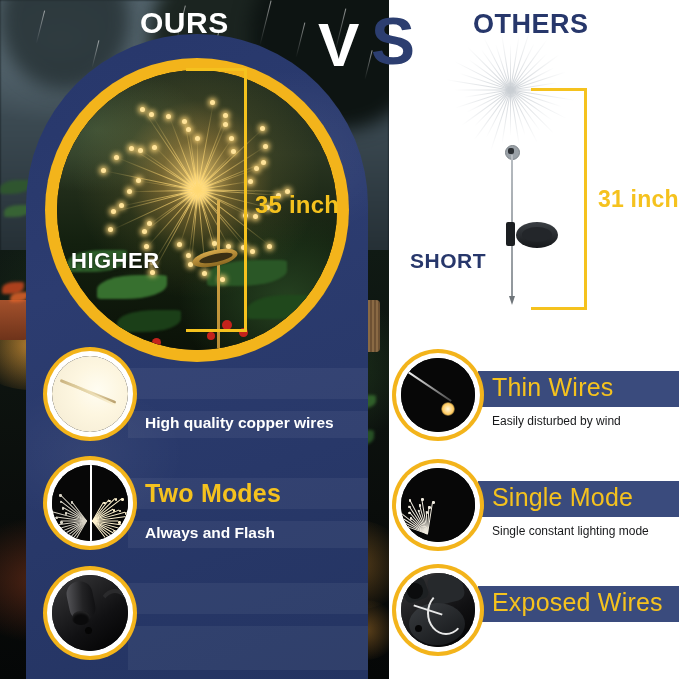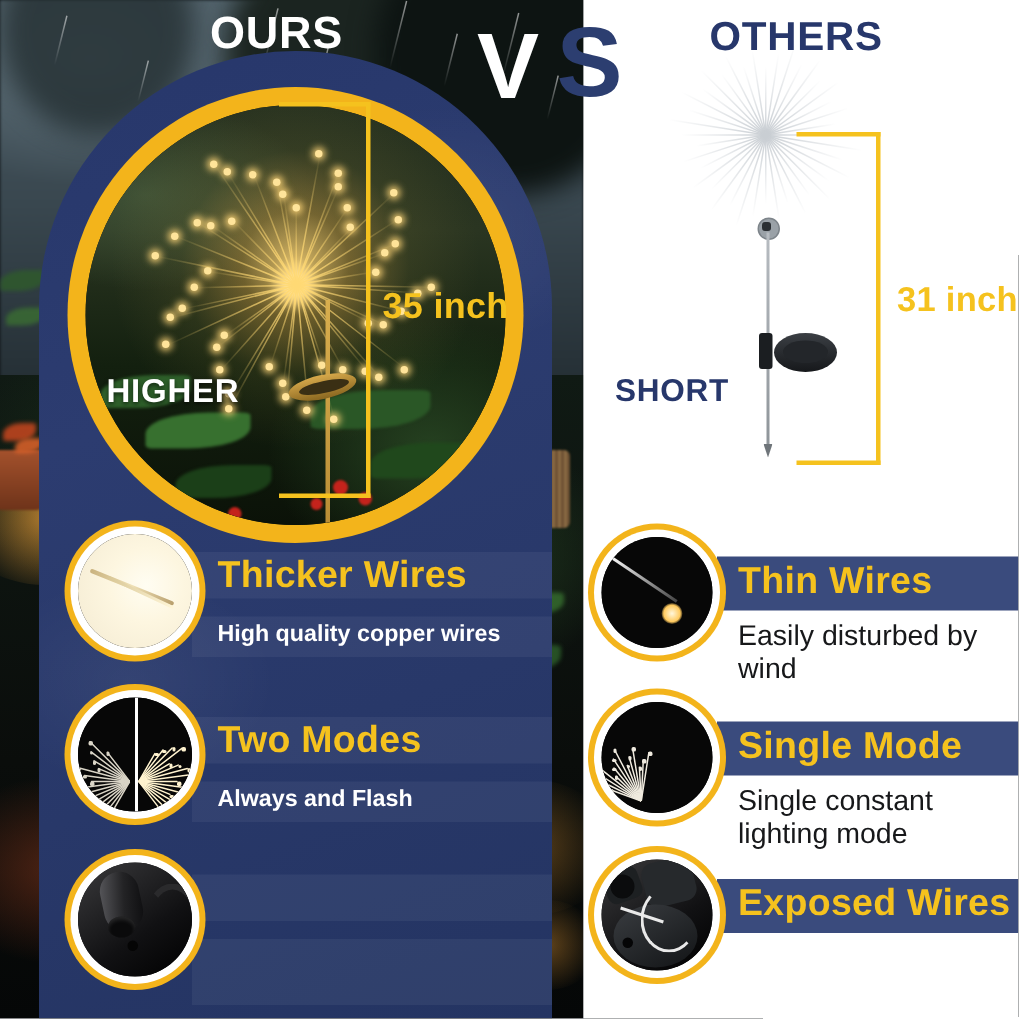--- a/index.html
+++ b/index.html
@@ -146,22 +146,22 @@
   .f-circle{position:absolute;border-radius:50%;background:#f3b41b;}
   .f-circle .white{position:absolute;left:4px;top:4px;right:4px;bottom:4px;border-radius:50%;background:#fff;}
   .f-circle .thumb{position:absolute;left:9px;top:9px;right:9px;bottom:9px;border-radius:50%;overflow:hidden;background:#000;}
 
   .lf-band{position:absolute;background:rgba(255,255,255,.055);}
   .lf-title{position:absolute;color:#f5c21e;font-size:25px;font-weight:700;letter-spacing:.2px;}
   .lf-sub{position:absolute;color:#ffffff;font-size:15.5px;font-weight:600;line-height:1.15;}
 
   
   .rf-bar{position:absolute;background:#3a4b7d;}
-  .rf-title{position:absolute;color:#f5c21e;font-size:25px;font-weight:700;letter-spacing:.2px;white-space:nowrap;text-align:center;}
-  .rf-sub{position:absolute;color:#17181a;font-size:19px;font-weight:500;line-height:1.18;}
+  .rf-title{position:absolute;color:#f5c21e;font-size:25px;font-weight:400;letter-spacing:.2px;white-space:nowrap;text-align:center;}
+  .rf-sub{position:absolute;color:#17181a;font-size:12px;font-weight:500;line-height:1.18;}
 
   
   .tw-bg{position:absolute;inset:0;background:radial-gradient(circle at 60% 45%, #fffdf2 0%, #fdf6e0 40%, #f3ead1 100%);}
   .tw-wire{position:absolute;left:6px;top:34px;width:60px;height:3px;background:linear-gradient(90deg,#c9b27e,#efe0b5,#b89f6d);transform:rotate(22deg);border-radius:2px;}
   .tw-wire2{position:absolute;left:18px;top:38px;width:48px;height:2px;background:linear-gradient(90deg,#d9c795,#fff6d8);transform:rotate(25deg);border-radius:2px;}
   .dark-bg{position:absolute;inset:0;background:#070707;}
   .spark{position:absolute;background:#f2efe6;border-radius:1px;transform-origin:50% 100%;}
   .sparkdot{position:absolute;width:2.5px;height:2.5px;border-radius:50%;background:#fff;}
   .split-line{position:absolute;left:50%;top:0;width:2px;height:100%;background:#fff;}
   .blk-bg{position:absolute;inset:0;background:linear-gradient(145deg,#3a3a3c,#111113 60%,#000);}
@@ -405,21 +405,20 @@
   <div class="lf-band" style="left:128px;top:368px;width:240px;height:31px;"></div>
   <div class="lf-band" style="left:128px;top:411px;width:240px;height:27px;"></div>
   <div class="f-circle" style="left:43px;top:347px;width:94px;height:94px;">
     <div class="white"></div>
     <div class="thumb">
       <div class="tw-bg"></div>
       <div class="tw-wire"></div>
       <div class="tw-wire2"></div>
     </div>
   </div>
-  <div class="lf-title" style="left:145px;top:369px;">Thicker Wires</div>
   <div class="lf-sub" style="left:145px;top:414px;width:225px;">High quality copper wires</div>
 
   <div class="lf-band" style="left:128px;top:478px;width:240px;height:31px;"></div>
   <div class="lf-band" style="left:128px;top:521px;width:240px;height:27px;"></div>
   <div class="f-circle" style="left:43px;top:456px;width:94px;height:94px;">
     <div class="white"></div>
     <div class="thumb">
       <div class="dark-bg"></div>
       <div id="twomode-left" style="position: absolute; left: 0px; top: 0px; width: 100%; height: 100%;">
           <div class="spark" style="left: 34px; top: 34px; width: 1px; height: 22px; background: rgb(217, 212, 198); transform: rotate(-150deg); transform-origin: 50% 100%;"></div>

